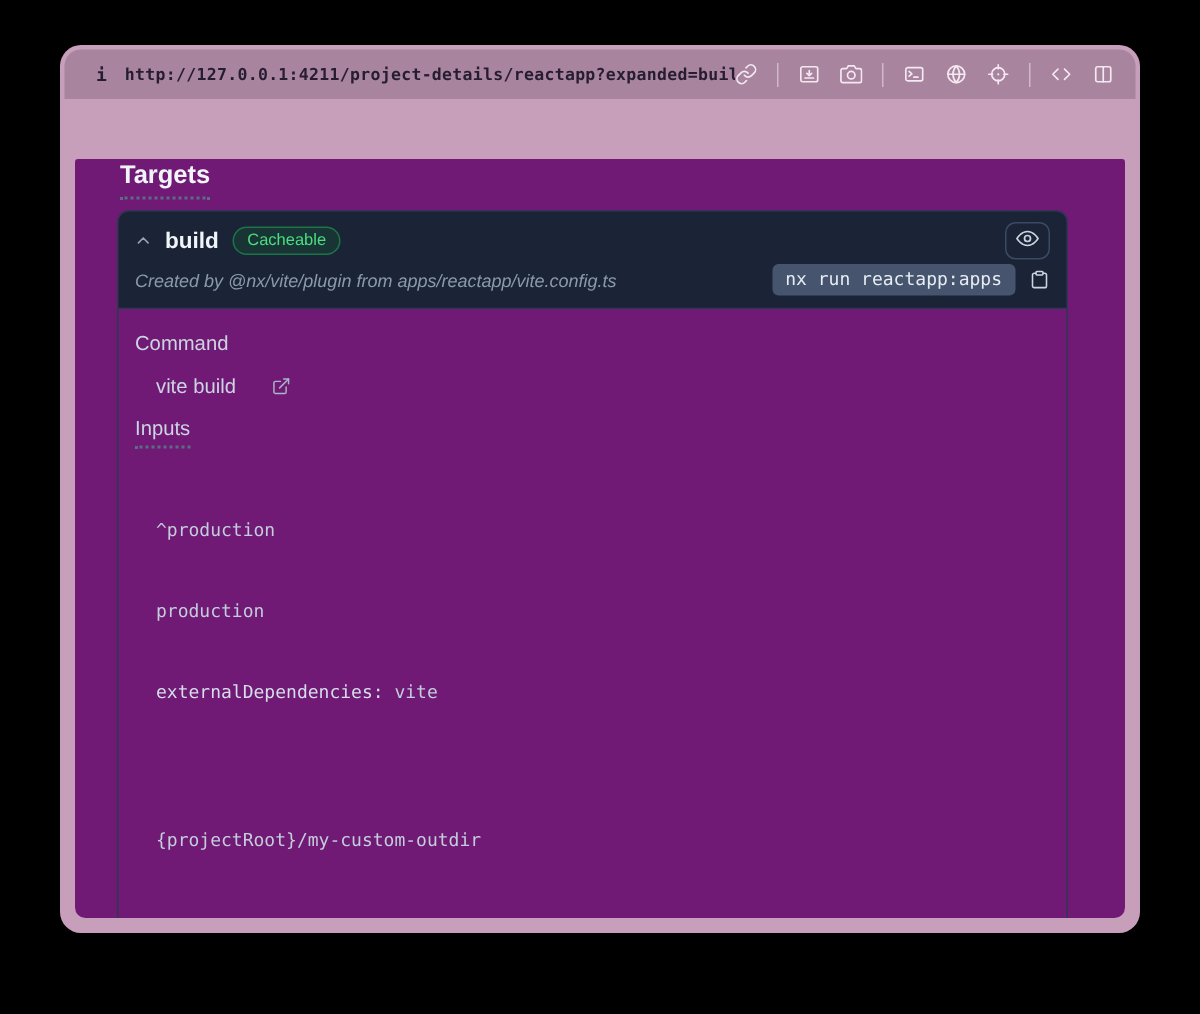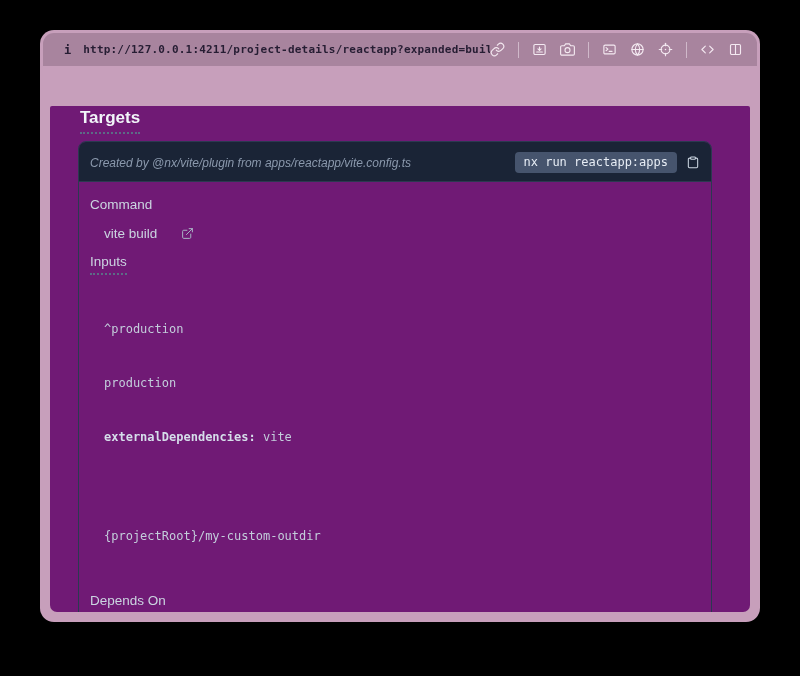--- a/index.html
+++ b/index.html
@@ -58,21 +58,21 @@
                 stroke-linecap:round;stroke-linejoin:round;}
   .card-body{padding:15px 11px 18px;}
   .sec-label{font-size:13.5px;color:#cbd5e1;}
   .cmd-row{margin:14px 0 0 14px;display:flex;align-items:center;gap:24px;
            font-size:13.5px;color:#cbd5e1;}
   .ext-link{color:#aab6c6;display:flex;cursor:pointer;}
   .ext-link svg{width:13px;height:13px;stroke:currentColor;stroke-width:1.8;fill:none;
                 stroke-linecap:round;stroke-linejoin:round;}
   .mono-list{margin:9px 0 0 14px;font:12px "DejaVu Sans Mono", monospace;color:#c3cddb;
              line-height:18px;white-space:pre-wrap;}
-  .mono-list b{font-weight:700;color:#d5deea;}
+  .mono-list b{font-weight:400;color:#d5deea;}
   .mt1{margin-top:13px;}
   .mt2{margin-top:11px;}
   .mt3{margin-top:12px;}
 </style>
 </head>
 <body>
 
 <div class="stage">
   <div class="window">
 
@@ -143,20 +143,37 @@
     </div>
 
     <div class="content">
 
       <h2 class="h-targets">
         <span class="dotted">Targets</span>
       </h2>
 
       <section class="card build-card">
         <div class="card-header">
+          <div class="hrow">
+            <span class="chev">
+              <svg viewBox="0 0 24 24">
+                  <polyline points="5 15 12 8 19 15"></polyline>
+                </svg>
+            </span>
+            <span class="tname">build</span>
+            <span class="badge">Cacheable</span>
+            <button class="eye-btn">
+              <span>
+                <svg viewBox="0 0 24 24">
+                    <path d="M1.5 12s4-7 10.5-7 10.5 7 10.5 7-4 7-10.5 7S1.5 12 1.5 12z"></path>
+                    <circle cx="12" cy="12" r="3"></circle>
+                  </svg>
+              </span>
+            </button>
+          </div>
           <div class="hrow hrow2">
             <span class="created">Created by @nx/vite/plugin from apps/reactapp/vite.config.ts</span>
             <span class="chip">nx run reactapp:apps</span>
             <span class="copy-btn">
               <svg viewBox="0 0 24 24">
                   <rect x="8" y="2.5" width="8" height="4" rx="1"></rect>
                   <path d="M16 4.5h2a2 2 0 0 1 2 2V19a2 2 0 0 1-2 2H6a2 2 0 0 1-2-2V6.5a2 2 0 0 1 2-2h2"></path>
                 </svg>
             </span>
           </div>

